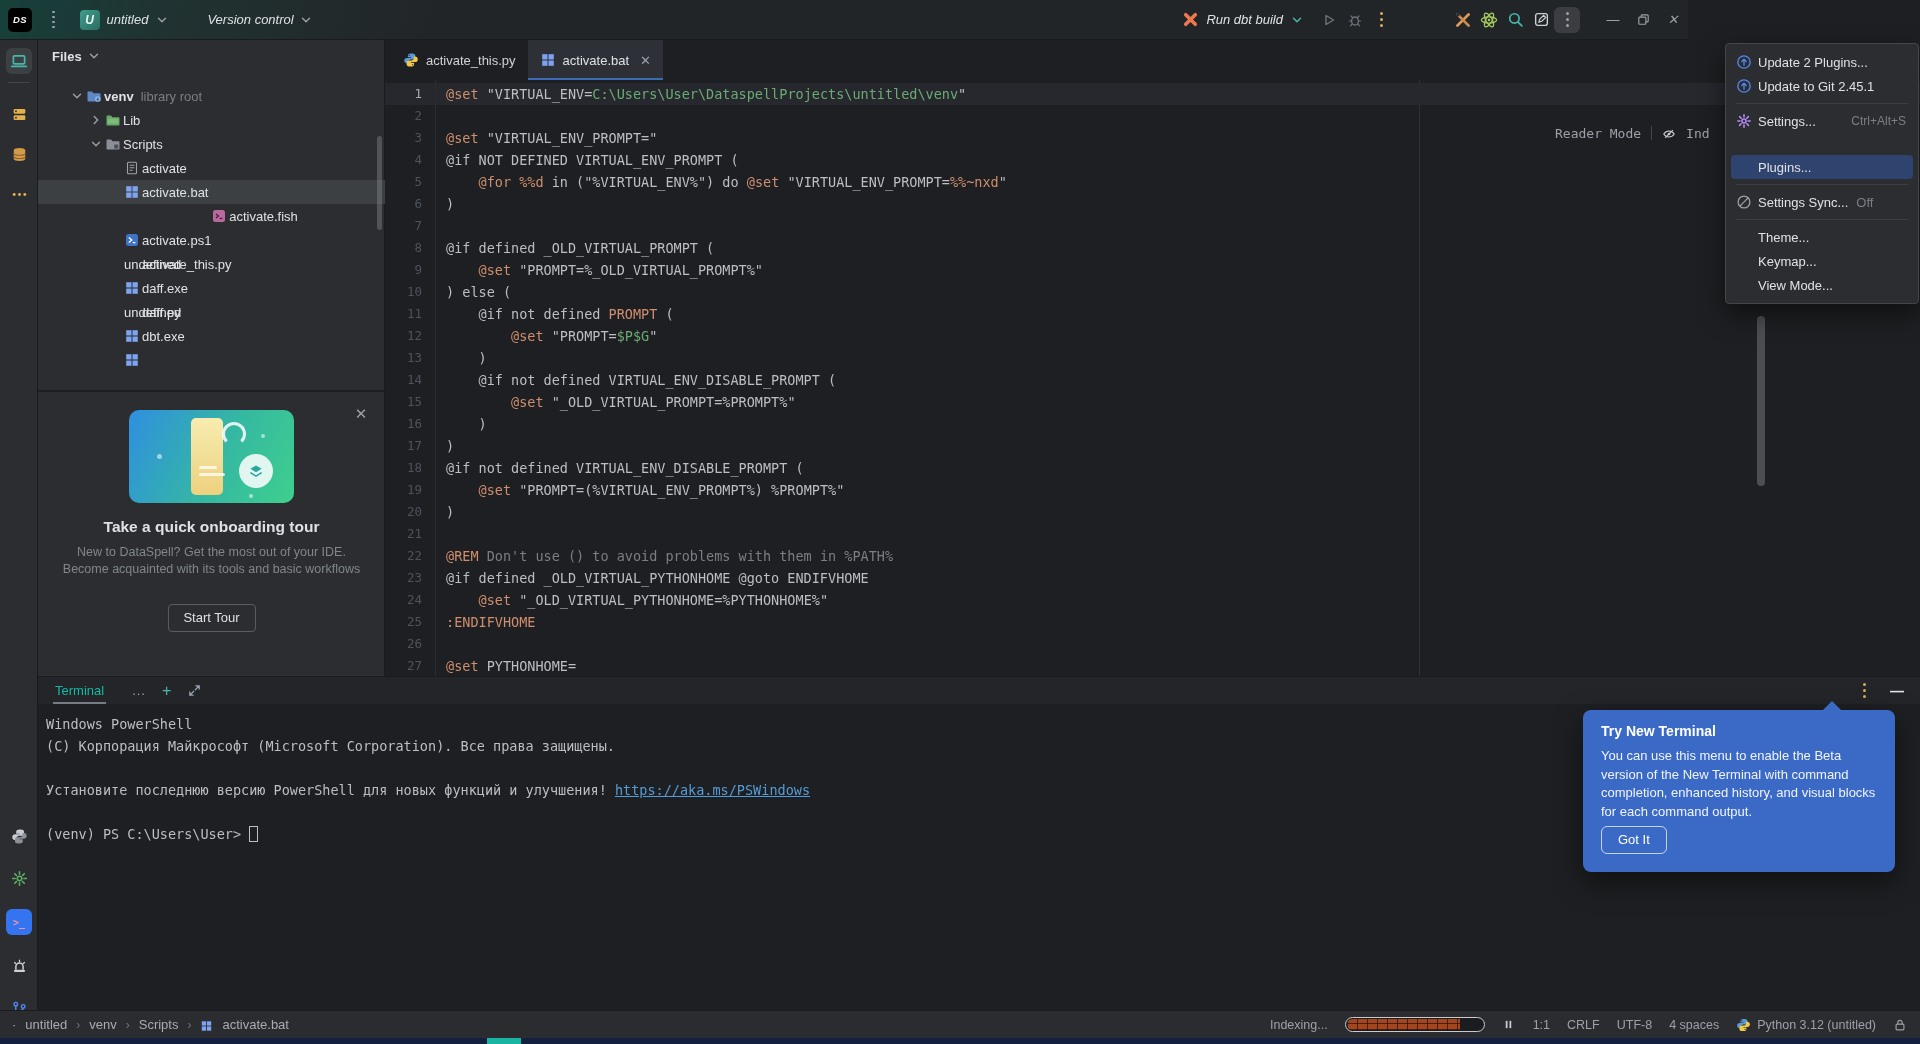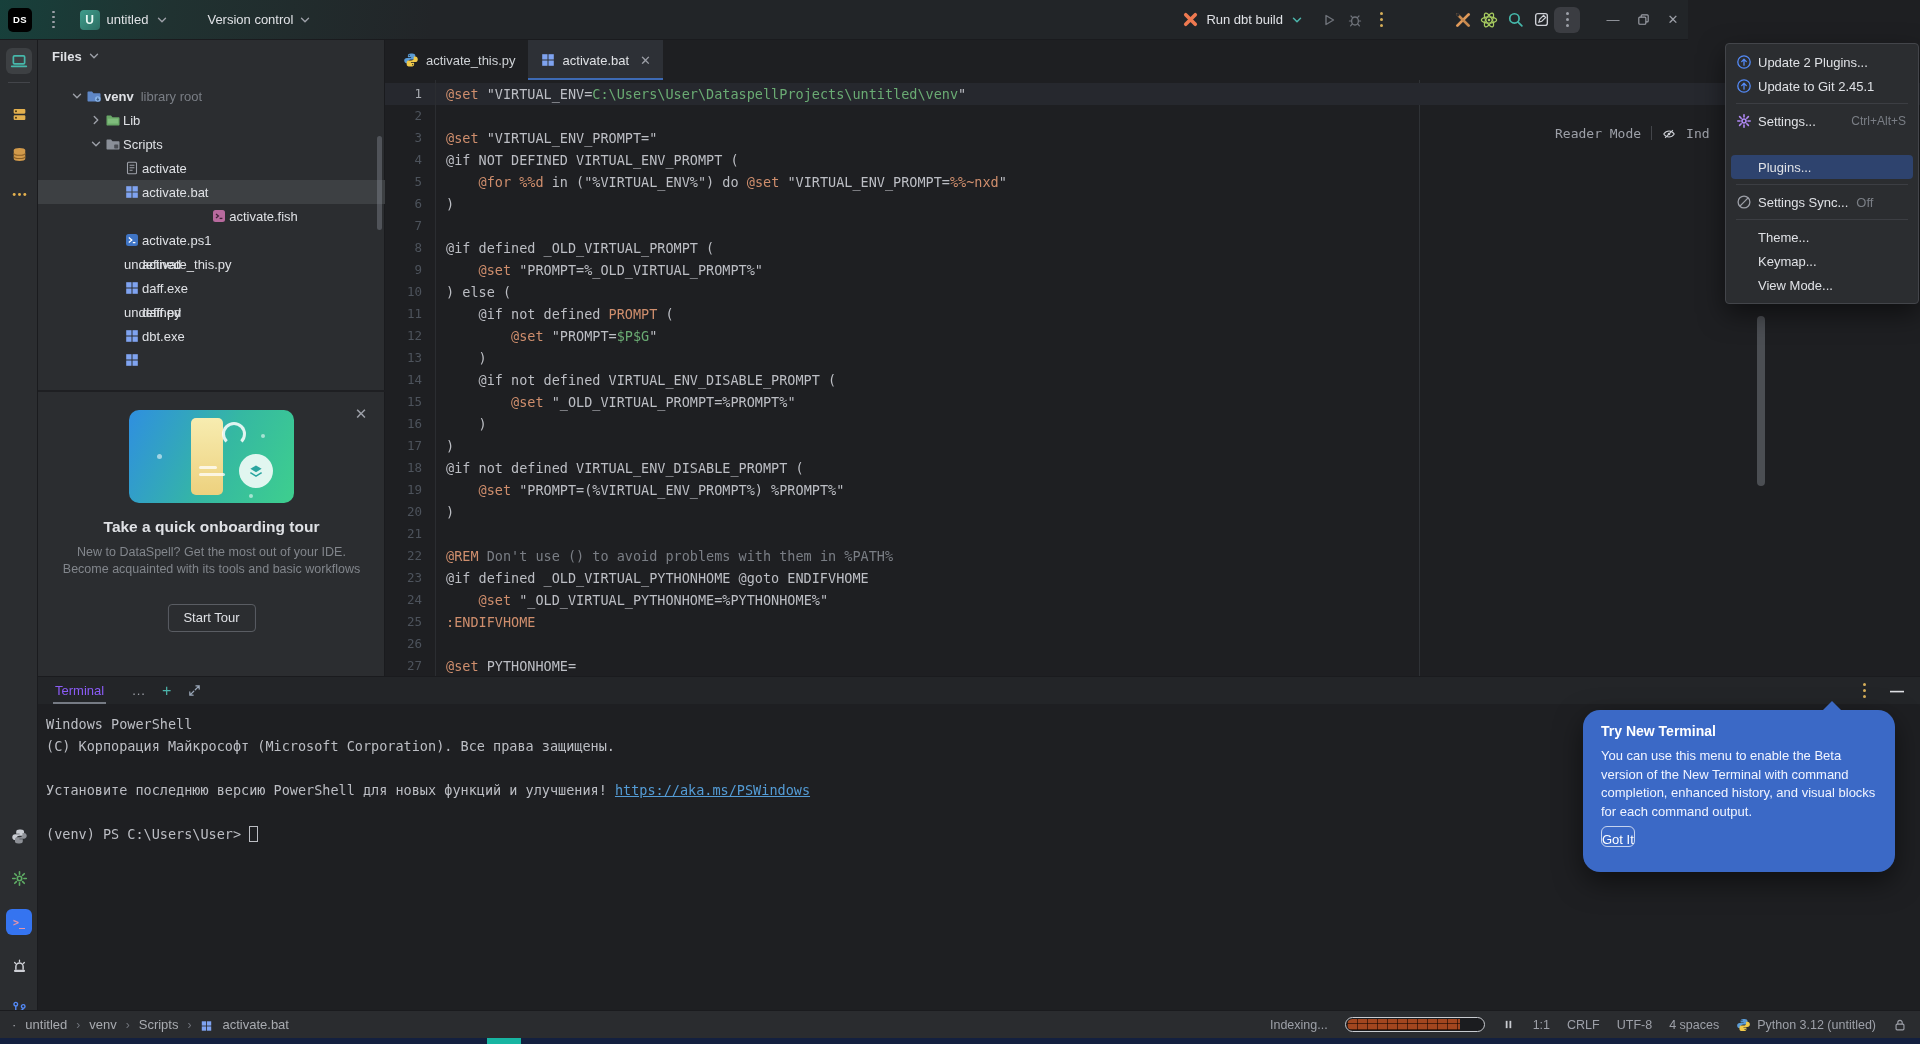--- a/index.html
+++ b/index.html
@@ -3,21 +3,21 @@
 <meta charset="utf-8">
 <style>
   * { margin:0; padding:0; box-sizing:border-box; cursor:default; }
   html,body { background:#101113; }
   body { font-family:"Liberation Sans", sans-serif; }
   #app { position:relative; width:1920px; height:1044px; overflow:hidden; background:#1e1f22; color:#dfe1e5; }
 
   
   #titlebar { position:absolute; left:0; top:0; width:1688px; height:40px;
     background:linear-gradient(100deg,#17403b 0px,#203231 170px,#222528 430px,#222528 100%);
-    display:flex; align-items:center; border-bottom:1px solid #1a1b1e; }
+    display:flex; align-items:center; border-bottom:1px solid #1a1b1e;font-style:italic; }
   .logo { width:24px; height:24px; margin-left:8px; border-radius:5px; background:#000;
     display:flex; align-items:center; justify-content:center; font-size:9.5px; font-weight:bold; color:#fff; letter-spacing:.5px; }
   .vdots { display:flex; flex-direction:column; gap:2.5px; margin-left:16px; padding:4px; }
   .vdots i { width:2.5px; height:2.5px; border-radius:50%; background:#9da0a8; }
   .proj { display:flex; align-items:center; gap:7px; margin-left:15px; padding:4px 6px; border-radius:6px; }
   .proj-avatar { width:20px; height:20px; border-radius:4px; background:linear-gradient(135deg,#3f9d8c,#2c6d62);
     display:flex; align-items:center; justify-content:center; font-size:12px; font-weight:bold; color:#eafaf5; }
   .tb-label { font-size:13px; color:#dfe1e5; }
   .chev { display:inline-flex; width:14px; height:14px; }
   .vcs { display:flex; align-items:center; gap:5px; margin-left:26px; padding:4px 6px; border-radius:6px; }
@@ -87,39 +87,39 @@
   .seg.str { color:#6aab73; }
   .seg.cmt { color:#7a7e85; }
   #ed-guide { position:absolute; left:1034px; top:0; bottom:0; width:1px; background:#2f3236; }
   #ed-scroll { position:absolute; left:1372px; top:236px; width:8px; height:170px; border-radius:4px; background:rgba(160,165,175,.35); }
   #reader-widget { position:absolute; left:1160px; top:42px; height:22px; display:flex; align-items:center; gap:10px; background:#1e1f22; padding:0 10px; font-size:13px; color:#9da0a8; }
   .rw-div { width:1px; height:14px; background:#43454a; }
 
   
   #terminal { position:absolute; left:38px; top:676px; width:1882px; height:334px; background:#1e1f22; border-top:1px solid #1a1b1e; }
   #term-head { height:27px; display:flex; align-items:center; padding:0 16px 0 15px; background:#232528; }
-  .term-tab { position:relative; height:27px; display:flex; align-items:center; font-size:13px; color:#8b5cf6; padding:0 2px; }
+  .term-tab { position:relative; height:27px; display:flex; align-items:center; font-size:13px; color:#14b8a6; padding:0 2px; }
   .term-tab::after { content:""; position:absolute; left:0; right:0; bottom:0; height:2px; background:#767b84; }
   .th-more { margin-left:26px; color:#9da0a8; font-size:13px; letter-spacing:1px; }
   .th-plus { margin-left:16px; color:#4db6ac; font-size:16px; line-height:16px; }
   .th-ico { margin-left:16px; width:15px; height:15px; display:flex; }
   .th-right { margin-left:auto; display:flex; align-items:center; gap:24px; }
   .th-min { color:#dfe1e5; font-size:14px; font-weight:bold; }
   #term-lines { position:absolute; left:8px; top:36px; right:10px; font-family:"DejaVu Sans Mono",monospace; font-size:13.5px; color:#bcbec4; }
   .term-line { height:22px; line-height:22px; white-space:pre; }
   .term-link { color:#549cd6; text-decoration:underline; }
   .term-cursor { display:inline-block; width:9px; height:16px; border:1px solid #bcbec4; vertical-align:-3px; }
 
   
-  #tip { position:absolute; left:1583px; top:710px; width:312px; height:162px; background:#3b69c6; border-radius:17px; z-index:40;
+  #tip { position:absolute; left:1583px; top:710px; width:312px; height:162px; background:#3b69c6; border-radius:8px; z-index:40;
     box-shadow:0 10px 28px rgba(0,0,0,.5); color:#fff; }
   #tip::before { content:""; position:absolute; left:240px; top:-9px; border:9px solid transparent; border-bottom-color:#3b69c6; border-top:none; }
   .tip-title { position:absolute; left:18px; top:13px; font-size:14px; font-weight:bold; }
   .tip-body { position:absolute; left:18px; top:37px; width:280px; font-size:13px; line-height:18.5px; color:#f0f4ff; }
-  .tip-btn { position:absolute; left:18px; top:116px; height:21px; padding:0 0; line-height:26px; border:1px solid rgba(255,255,255,.7);
+  .tip-btn { position:absolute; left:18px; top:116px; height:28px; padding:0 16px; line-height:26px; border:1px solid rgba(255,255,255,.7);
     border-radius:6px; font-size:13px; color:#fff; background:transparent; }
 
   
   #menu { position:absolute; left:1725px; top:43px; width:194px; background:#2b2d30; border:1px solid #43454a; border-radius:4px;
     padding:6px 0; z-index:60; box-shadow:0 10px 26px rgba(0,0,0,.5); }
   .menu-item { height:24px; margin:0 5px; padding:0 7px 0 5px; display:flex; align-items:center; border-radius:4px; font-size:13px; color:#dfe1e5; }
   .menu-item.selected { background:#2e436e;margin-top:22px; }
   .mi-ico { width:22px; height:16px; display:flex; align-items:center; flex:0 0 22px; }
   .mi-suffix { margin-left:8px; color:#7a7e85; }
   .mi-short { margin-left:auto; color:#7a7e85; font-size:12px; }

